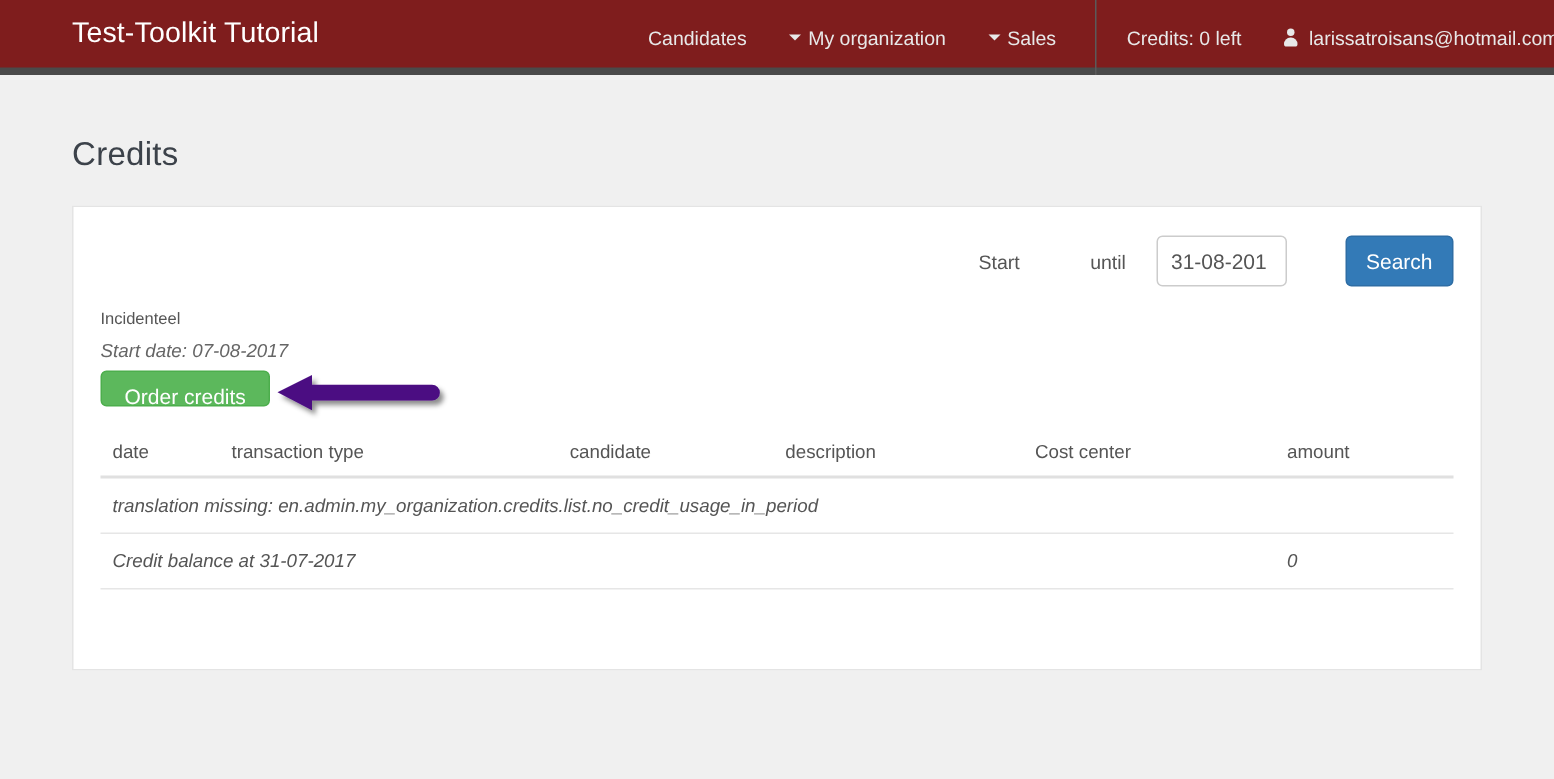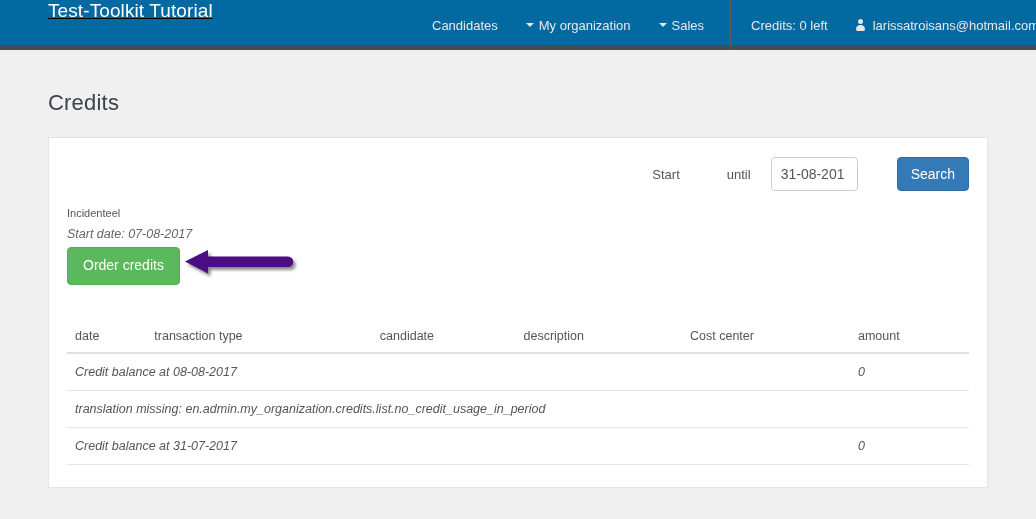--- a/index.html
+++ b/index.html
@@ -8,25 +8,24 @@
     width: 1036px; height: 519px;
     background: #f0f0f0;
     font-family: "Liberation Sans", sans-serif;
     overflow: hidden;
   }
 
   
   .navbar {
     position: relative;
     height: 50px;
-    background: #0369a1;
+    background: #7f1d1d;
     border-bottom: 5px solid #4a4a4a;
     display: flex;
-    align-items: flex-start;
-    text-decoration: underline;
+    align-items: center;
   }
   .brand {
     color: #ffffff;
     font-size: 19px;
     margin-left: 48px;
     letter-spacing: 0.1px;
     white-space: nowrap;
   }
   .nav-right {
     position: absolute;
@@ -140,21 +139,21 @@
     background: #337ab7;
     border-color: #2e6da4;
     color: #ffffff;
     margin-left: 23px;
     height: 34px;
   }
   .btn-success {
     background: #5cb85c;
     border-color: #4cae4c;
     color: #ffffff;
-    height: 38px;
+    height: 24px;
     padding: 7px 15px;
   }
 
   
   .section-title {
     font-size: 11px;
     color: #555555;
     font-weight: normal;
     margin: 16px 0 0 0;
   }
@@ -177,21 +176,21 @@
     top: 0px;
     width: 135px;
     height: 34px;
     pointer-events: none;
   }
 
   
   .credits-table {
     width: 100%;
     border-collapse: collapse;
-    margin-top: 40px;
+    margin-top: 19px;
   }
   .credits-table th {
     font-size: 12.5px;
     color: #555555;
     font-weight: normal;
     text-align: left;
     padding: 4px 8px 9px 8px;
     border-bottom: 2px solid #e0e0e0;
   }
   .credits-table td {
@@ -284,24 +283,20 @@
           <th class="col-date">date</th>
           <th class="col-type">transaction type</th>
           <th class="col-cand">candidate</th>
           <th class="col-desc">description</th>
           <th class="col-cost">Cost center</th>
           <th class="col-amount">amount</th>
         </tr>
       </thead>
       <tbody>
         <tr>
-          <td colspan="5">Credit balance at 08-08-2017</td>
-          <td>0</td>
-        </tr>
-        <tr>
           <td colspan="6">translation missing: en.admin.my_organization.credits.list.no_credit_usage_in_period</td>
         </tr>
         <tr>
           <td colspan="5">Credit balance at 31-07-2017</td>
           <td>0</td>
         </tr>
       </tbody>
     </table>
 
   </div>

